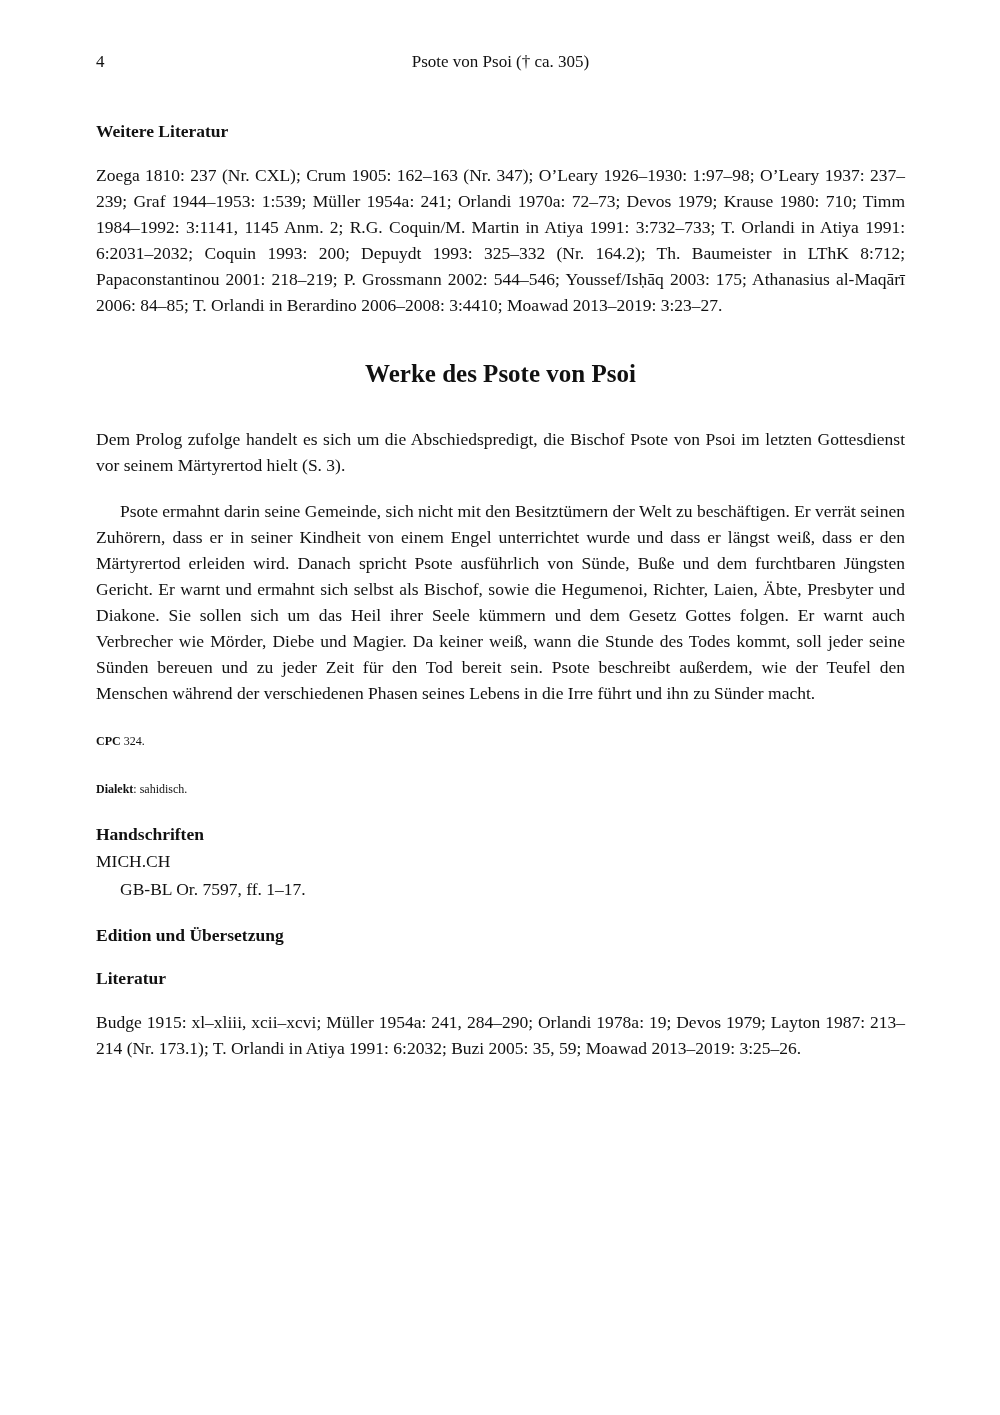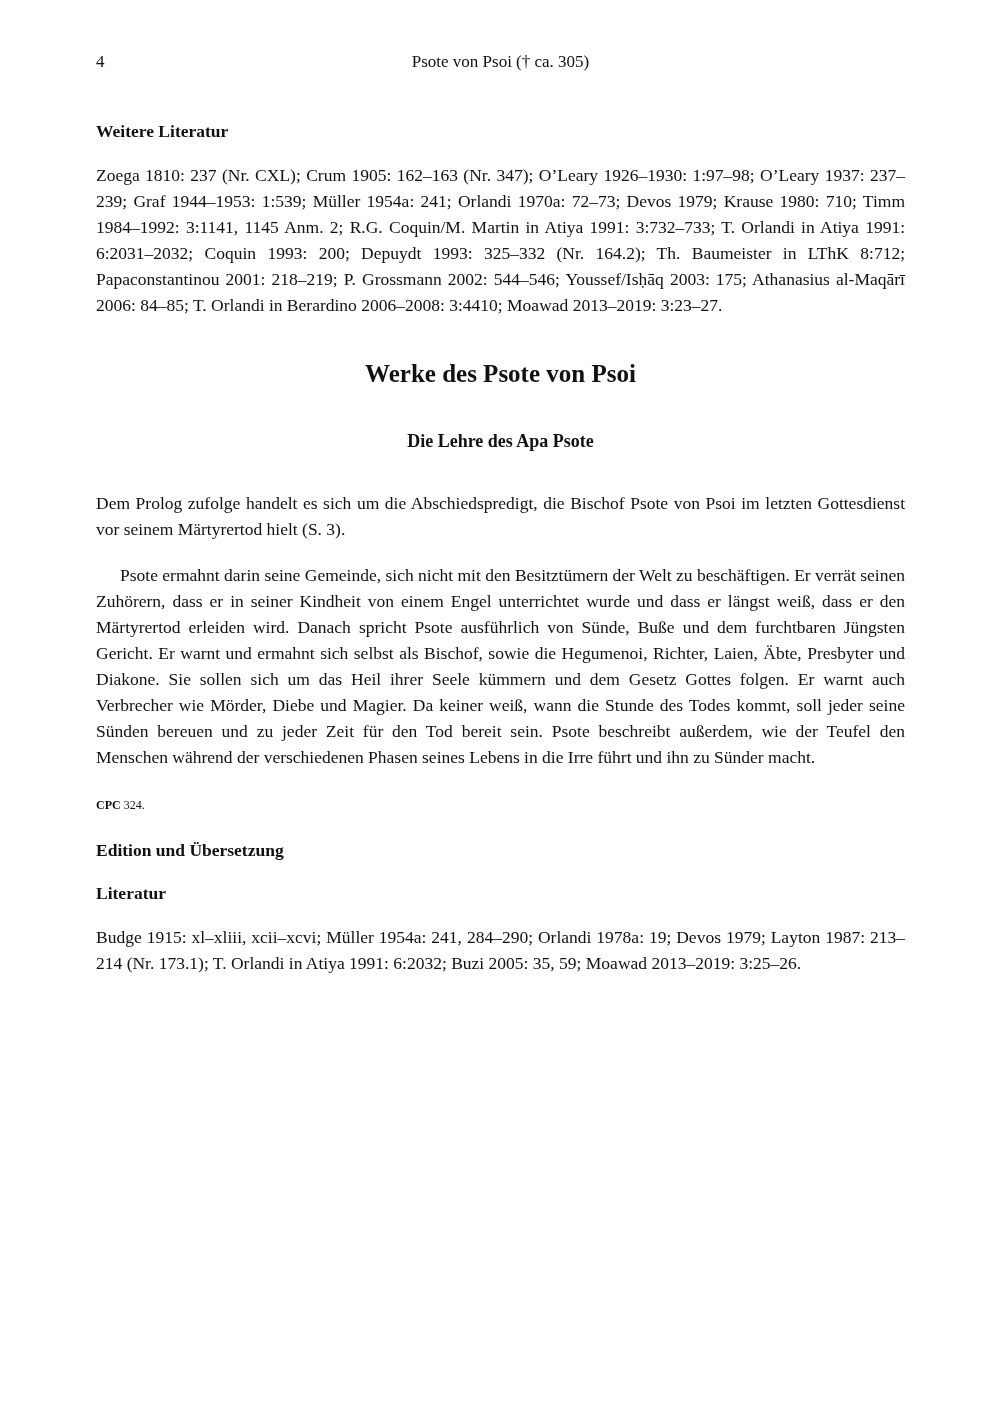--- a/index.html
+++ b/index.html
@@ -80,32 +80,41 @@
     <div class="running-title">Psote von Psoi († ca. 305)</div>
   </div>
 
   <div class="bib-section" style="margin-top:0">
     <div class="section-heading">Weitere Literatur</div>
     <div class="bib-par">Zoega 1810: 237 (Nr. CXL); Crum 1905: 162–163 (Nr. 347); O’Leary 1926–1930: 1:97–98; O’Leary 1937: 237–239; Graf 1944–1953: 1:539; Müller 1954a: 241; Orlandi 1970a: 72–73; Devos 1979; Krause 1980: 710; Timm 1984–1992: 3:1141, 1145 Anm. 2; R.G. Coquin/M. Martin in Atiya 1991: 3:732–733; T. Orlandi in Atiya 1991: 6:2031–2032; Coquin 1993: 200; Depuydt 1993: 325–332 (Nr. 164.2); Th. Baumeister in LThK 8:712; Papaconstantinou 2001: 218–219; P. Grossmann 2002: 544–546; Youssef/Isḥāq 2003: 175; Athanasius al-Maqārī 2006: 84–85; T. Orlandi in Berardino 2006–2008: 3:4410; Moawad 2013–2019: 3:23–27.</div>
   </div>
 
   <div class="main-title">Werke des Psote von Psoi</div>
 
-  <div class="sub-title">Die Lehre des Apa Psote</div>
 
   <div class="body-block">
     <div class="body-par">Dem Prolog zufolge handelt es sich um die Abschiedspredigt, die Bischof Psote von Psoi im letzten Gottesdienst vor seinem Märtyrertod hielt (S. 3).</div>
     <div class="body-par indented">Psote ermahnt darin seine Gemeinde, sich nicht mit den Besitztümern der Welt zu beschäftigen. Er verrät seinen Zuhörern, dass er in seiner Kindheit von einem Engel unterrichtet wurde und dass er längst weiß, dass er den Märtyrertod erleiden wird. Danach spricht Psote ausführlich von Sünde, Buße und dem furchtbaren Jüngsten Gericht. Er warnt und ermahnt sich selbst als Bischof, sowie die Hegumenoi, Richter, Laien, Äbte, Presbyter und Diakone. Sie sollen sich um das Heil ihrer Seele kümmern und dem Gesetz Gottes folgen. Er warnt auch Verbrecher wie Mörder, Diebe und Magier. Da keiner weiß, wann die Stunde des Todes kommt, soll jeder seine Sünden bereuen und zu jeder Zeit für den Tod bereit sein. Psote beschreibt außerdem, wie der Teufel den Menschen während der verschiedenen Phasen seines Lebens in die Irre führt und ihn zu Sünder macht.</div>
   </div>
 
   <div class="kv-line">
     <span class="kv-label">CPC</span><span> 324.</span>
   </div>
 
+  <div class="kv-line">
+    <span class="kv-label">Dialekt</span><span>: sahidisch.</span>
+  </div>
 
+  <div class="bib-section">
+    <div class="section-heading" style="margin-bottom:2px">Handschriften</div>
+    <div class="ms-block" style="margin-top:0">
+      <div class="ms-sigla">MICH.CH</div>
+      <div class="ms-shelfmark">GB-BL Or. 7597, ff. 1–17.</div>
+    </div>
+  </div>
 
   <div class="bib-section">
     <div class="section-heading">Edition und Übersetzung</div>
   </div>
 
   <div class="bib-section">
     <div class="section-heading">Literatur</div>
     <div class="bib-par">Budge 1915: xl–xliii, xcii–xcvi; Müller 1954a: 241, 284–290; Orlandi 1978a: 19; Devos 1979; Layton 1987: 213–214 (Nr. 173.1); T. Orlandi in Atiya 1991: 6:2032; Buzi 2005: 35, 59; Moawad 2013–2019: 3:25–26.</div>
   </div>
 

